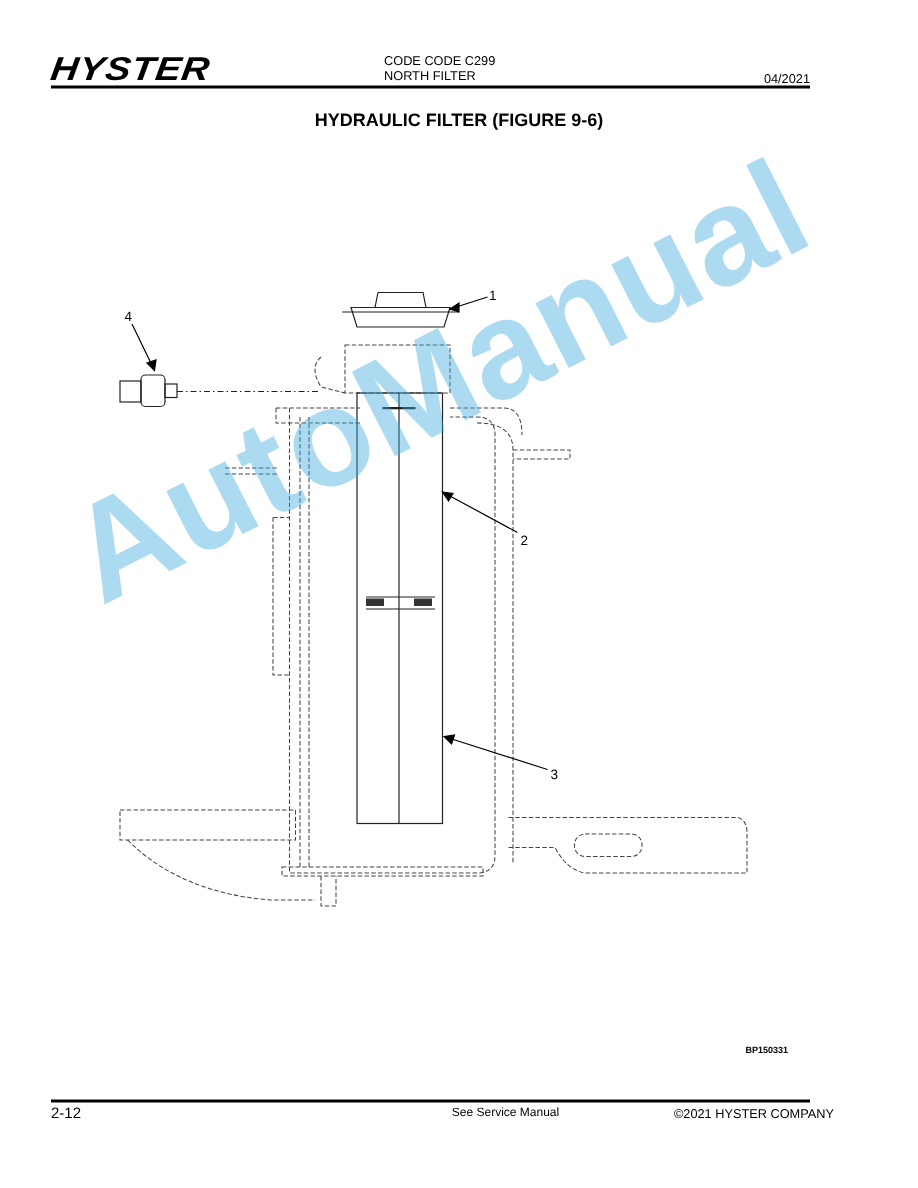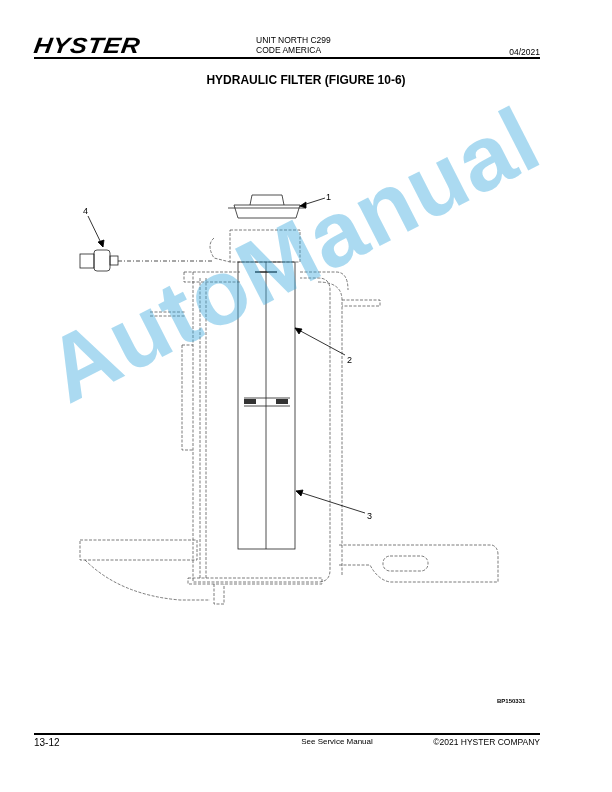--- a/index.html
+++ b/index.html
@@ -8,35 +8,35 @@
   .hdr-center { position:absolute; left:256px; top:35px; font-size:8.5px; line-height:10px; }
   .hdr-date { position:absolute; right:72px; top:47px; font-size:8.5px; }
   .rule-top { position:absolute; left:34px; right:72px; top:57px; height:1.5px; background:#000; }
   .title { position:absolute; left:0; width:612px; top:73px; text-align:center; font-weight:bold; font-size:12px; }
   .fig { position:absolute; left:0; top:0; width:612px; height:792px; }
   .watermark { position:absolute; left:30px; top:330px; font-size:92px; font-weight:bold; color:#3aa9de; opacity:0.42; transform:rotate(-27deg); transform-origin:left top; white-space:nowrap; letter-spacing:1px; }
   .figid { position:absolute; left:497px; top:698px; font-size:6px; font-weight:bold; }
   .rule-bot { position:absolute; left:34px; right:72px; top:733px; height:1.5px; background:#000; }
   .pg { position:absolute; left:34px; top:737px; font-size:10px; }
   .foot-center { position:absolute; left:0; width:612px; top:737px; text-align:center; font-size:8px; line-height:10px;padding-left:31px; }
-  .copy { position:absolute; right:72px; top:737px; font-size:8.5px; }
+  .copy { position:absolute; right:56px; top:737px; font-size:8.5px; }
   .callout { font-family:"Liberation Sans", sans-serif; font-size:9px; }
 </style>
 </head>
 <body>
 
 <div class="logo">HYSTER</div>
 <div class="hdr-center">
-  <div>UNIT NORTH C299</div>
-  <div>CODE AMERICA</div>
+  <div>CODE CODE C299</div>
+  <div>NORTH FILTER</div>
 </div>
 <div class="hdr-date">04/2021</div>
 <div class="rule-top"></div>
 
-<div class="title">HYDRAULIC FILTER (FIGURE 10-6)</div>
+<div class="title">HYDRAULIC FILTER (FIGURE 9-6)</div>
 
 <svg class="fig" viewBox="0 0 612 792" xmlns="http://www.w3.org/2000/svg">
   <g fill="none" stroke="#444" stroke-width="0.7" stroke-dasharray="3,1.5">
 
     <path d="M193 272 L193 582 L318 582 Q330 582 330 570 L330 290 Q330 278 318 278 L300 278"></path>
     <path d="M200 278 L200 578 M206 278 L206 578"></path>
     <path d="M318 282 Q342 282 342 300 L342 575"></path>
     <path d="M184 272 L240 272 M184 272 L184 282 L240 282"></path>
     <path d="M300 272 L336 272 Q348 272 348 290 M342 300 L380 300 L380 306 L342 306"></path>
 
@@ -91,17 +91,17 @@
   <text class="callout" x="347" y="363">2</text>
   <text class="callout" x="367" y="519">3</text>
   <text class="callout" x="83" y="214">4</text>
 </svg>
 
 <div class="watermark">AutoManual</div>
 
 <div class="figid">BP150331</div>
 
 <div class="rule-bot"></div>
-<div class="pg">13-12</div>
+<div class="pg">2-12</div>
 <div class="foot-center">
   <div>See Service Manual</div>
 </div>
 <div class="copy">©2021 HYSTER COMPANY</div>
 
 </body></html>

